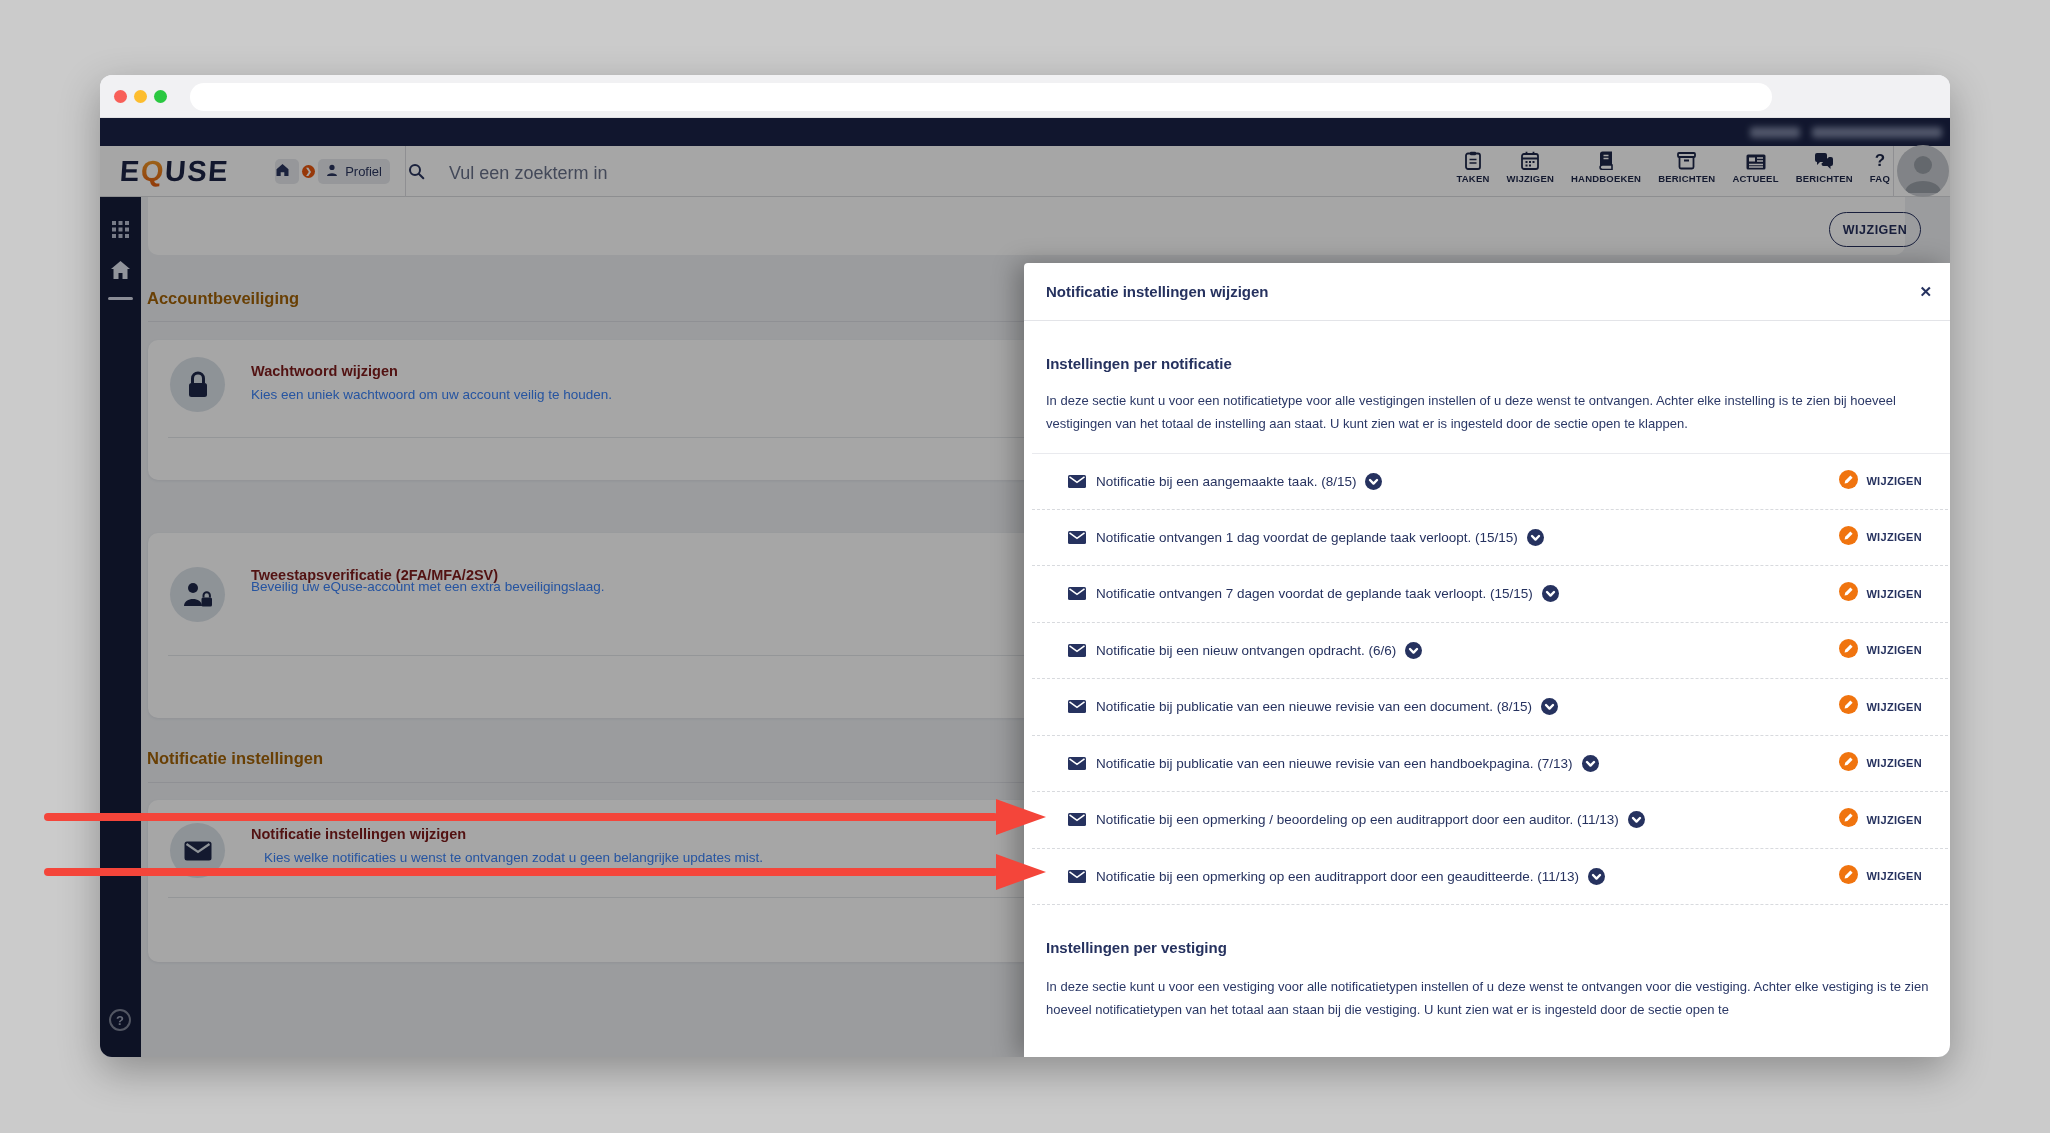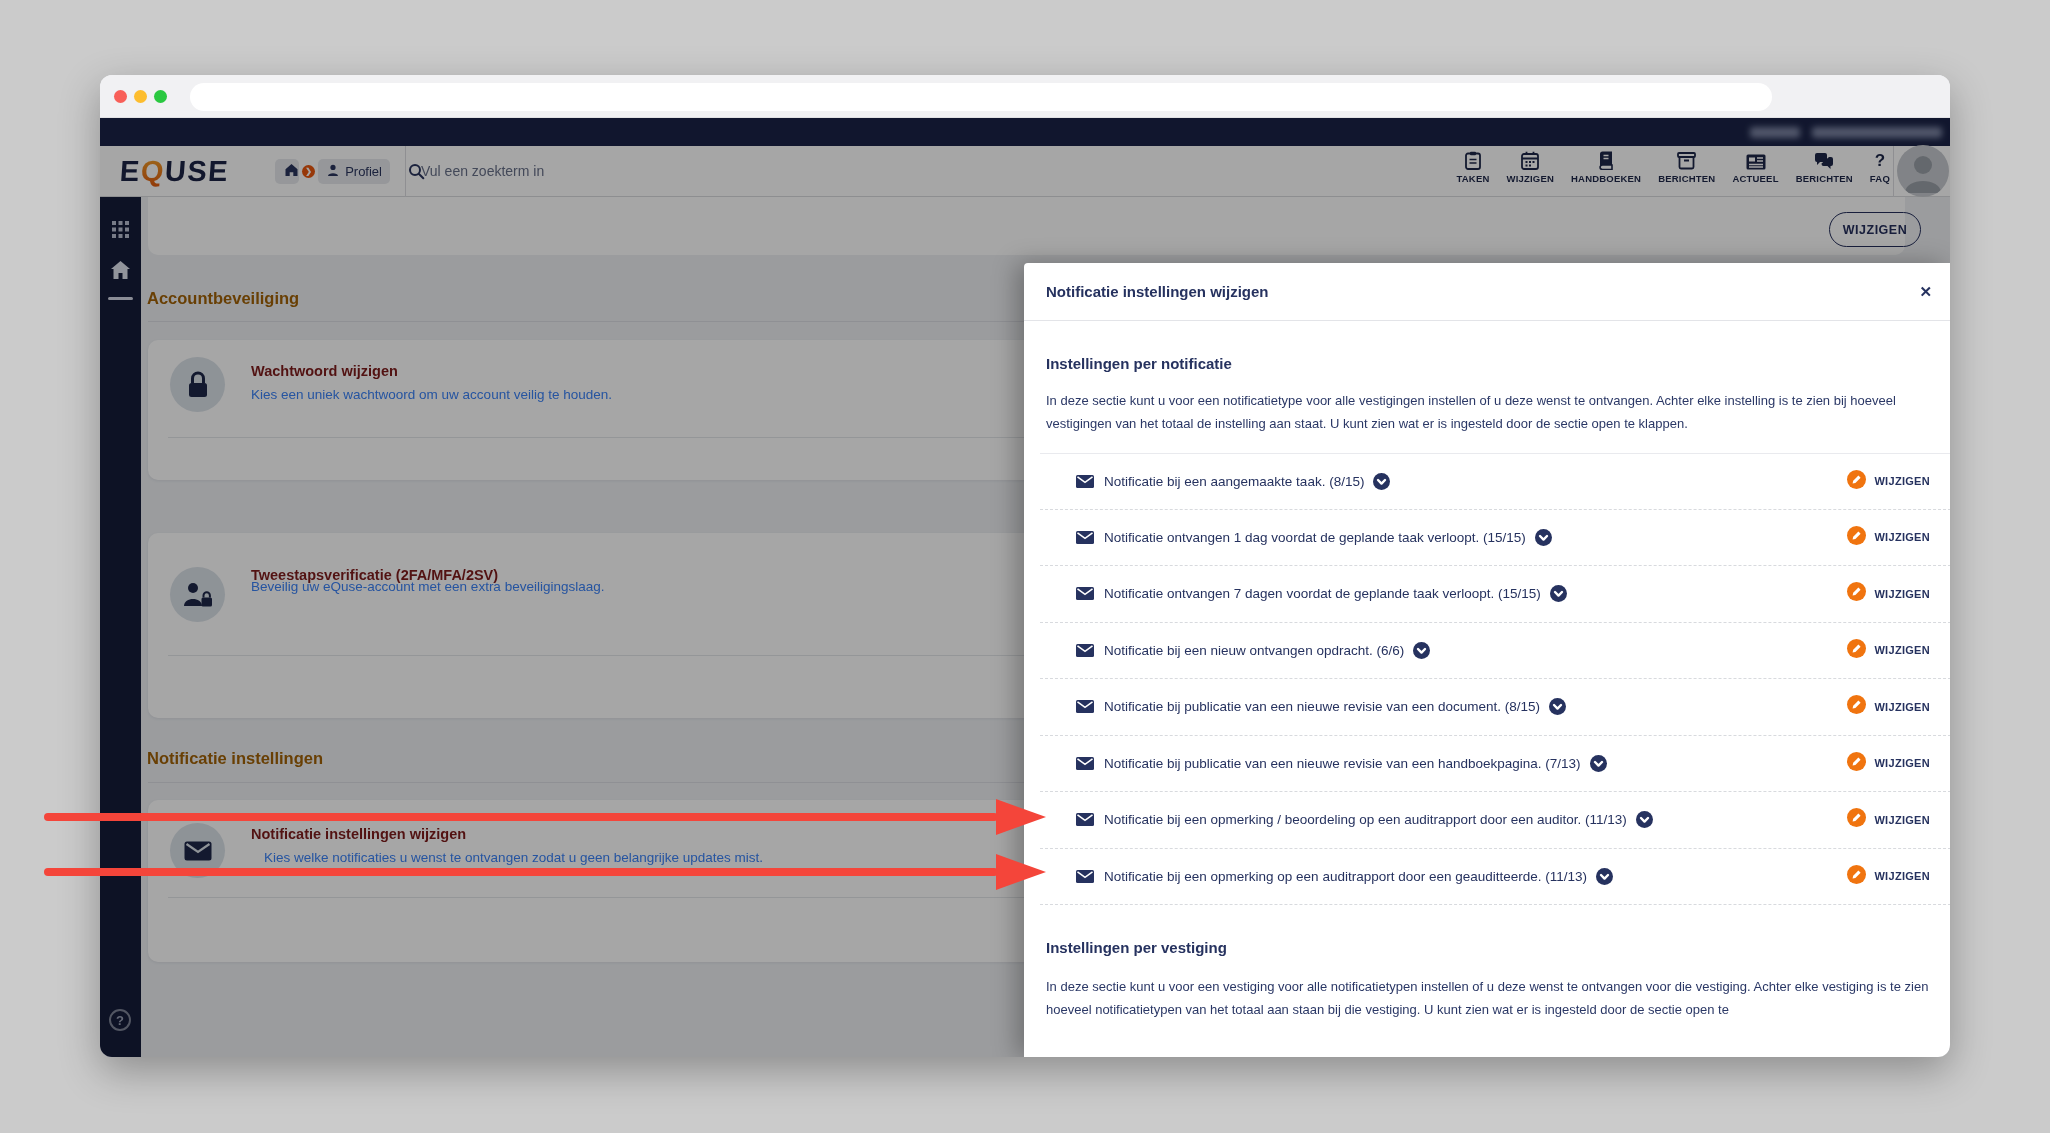--- a/index.html
+++ b/index.html
@@ -24,29 +24,29 @@
   .redact { position:absolute; height:11px; border-radius:3px; background:#8e97b4; filter:blur(3px); opacity:.85; }
 
   
   .header { position:absolute; left:0; top:71px; width:100%; height:51px; background:#ffffff;
             border-bottom:1px solid #d9dadd; }
   .logo { position:absolute; left:20px; top:9px; font-size:29px; font-weight:800; letter-spacing:1.5px;
           color:#1c2446; transform:skewX(-4deg); }
   .logo .q { color:#e8821e; background:linear-gradient(180deg,#f2a42c,#e05a0e);
              -webkit-background-clip:text; background-clip:text; -webkit-text-fill-color:transparent; }
   .crumb-pill { position:absolute; background:#e7e9ed; border-radius:5px; display:flex; align-items:center;
-                justify-content:flex-end; gap:6px; color:#2a355e; font-size:13px; }
+                justify-content:space-between; gap:6px; color:#2a355e; font-size:13px; }
   .home-pill { left:175px; top:13px; width:24px; height:25px; }
   .badge { position:absolute; left:202px; top:19px; width:13px; height:13px; border-radius:50%;
            background:#e8570e; color:#fff; font-size:8px; font-weight:bold; display:flex;
            align-items:center; justify-content:center; }
   .profiel-pill { left:218px; top:13px; width:72px; height:25px; padding:0 8px; }
   .hdr-divider { position:absolute; top:0; width:1px; height:51px; background:#dcdce0; }
   .search-icon { position:absolute; left:308px; top:17px; }
-  .search-ph { position:absolute; left:321px; top:17px; font-size:14px; color:#687089; }
+  .search-ph { position:absolute; left:349px; top:17px; font-size:18px; color:#687089; }
   .nav { position:absolute; right:60px; top:5px; display:flex; gap:17px; }
   .nav-item { display:flex; flex-direction:column; align-items:center; gap:3px; cursor:pointer; }
   .nav-item .ico { height:19px; display:flex; align-items:flex-end; }
   .nav-item .lbl { font-size:9.5px; font-weight:bold; color:#1e2749; letter-spacing:.2px; }
   .faq-glyph { font-size:17px; font-weight:800; color:#1e2749; line-height:19px; }
   .avatar { position:absolute; left:1797px; top:70px; width:52px; height:52px; border-radius:50%;
             background:#c7cacf; overflow:hidden; }
 
   
   .sidebar { position:absolute; left:0; top:122px; width:41px; height:860px; background:#151c3a; z-index:2; }
@@ -76,21 +76,21 @@
   .overlay { position:absolute; left:0; top:43px; width:100%; height:939px; background:rgba(0,0,0,.35); z-index:4; }
 
   
   .modal { position:absolute; left:924px; top:188px; width:926px; height:794px; background:#fff;
            border-radius:4px 0 0 0; box-shadow:-8px 0 24px rgba(0,0,0,.28); z-index:8; overflow:hidden; }
   .m-title { position:absolute; left:22px; top:20px; font-size:15px; font-weight:bold; color:#26325f; }
   .m-close { position:absolute; right:18px; top:20px; font-size:15px; font-weight:800; color:#26325f; cursor:pointer; }
   .m-div { position:absolute; left:0; top:57px; width:100%; height:1px; background:#e3e4e8; }
   .m-sec-h { position:absolute; left:22px; font-size:15px; font-weight:bold; color:#26325f; }
   .m-para { position:absolute; left:22px; width:886px; font-size:13px; line-height:23px; color:#2b3866; }
-  .rows { position:absolute; left:16px; top:190px; width:100%; }
+  .rows { position:absolute; left:8px; top:190px; width:100%; }
   .row { position:relative; height:56.5px; border-bottom:1px dashed #d8dade; display:flex; align-items:center; }
   .rows .row:first-child { border-top:1px solid #e9eaee; }
   .row .env { margin-left:36px; display:flex; }
   .row .r-label { margin-left:10px; font-size:13.5px; color:#26325f; }
   .row .chev { margin-left:9px; display:flex; }
   .row .r-action { position:absolute; right:36px; display:flex; align-items:center; gap:8px; cursor:pointer; }
   .row .r-action .txt { font-size:11px; font-weight:bold; color:#26325f; letter-spacing:.3px; }
 
   
   .arrow { position:absolute; z-index:20; }

